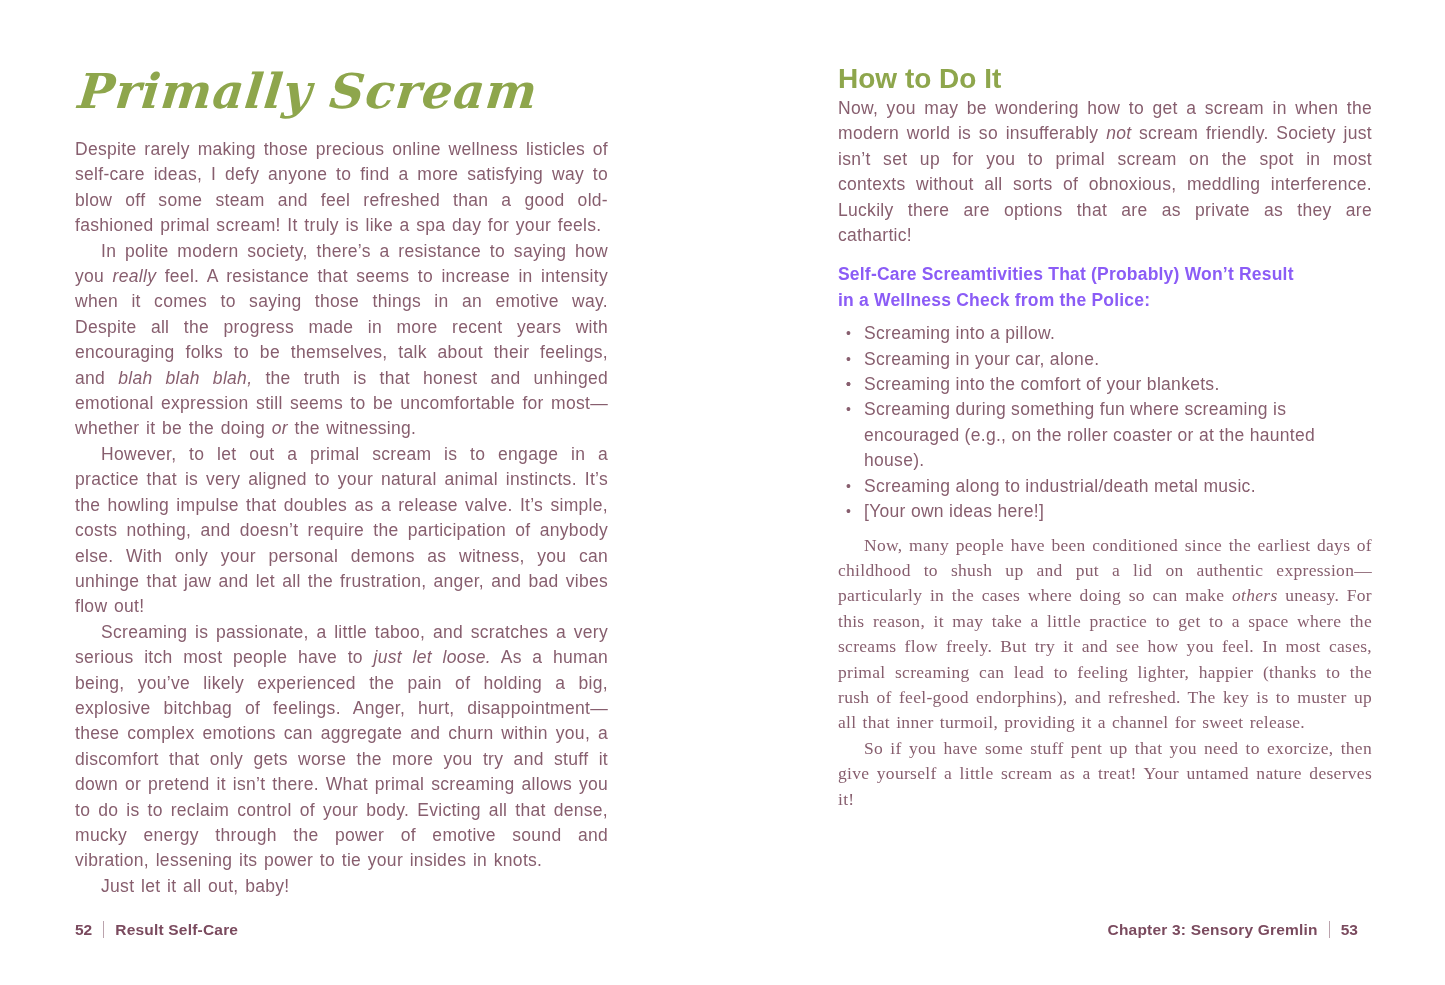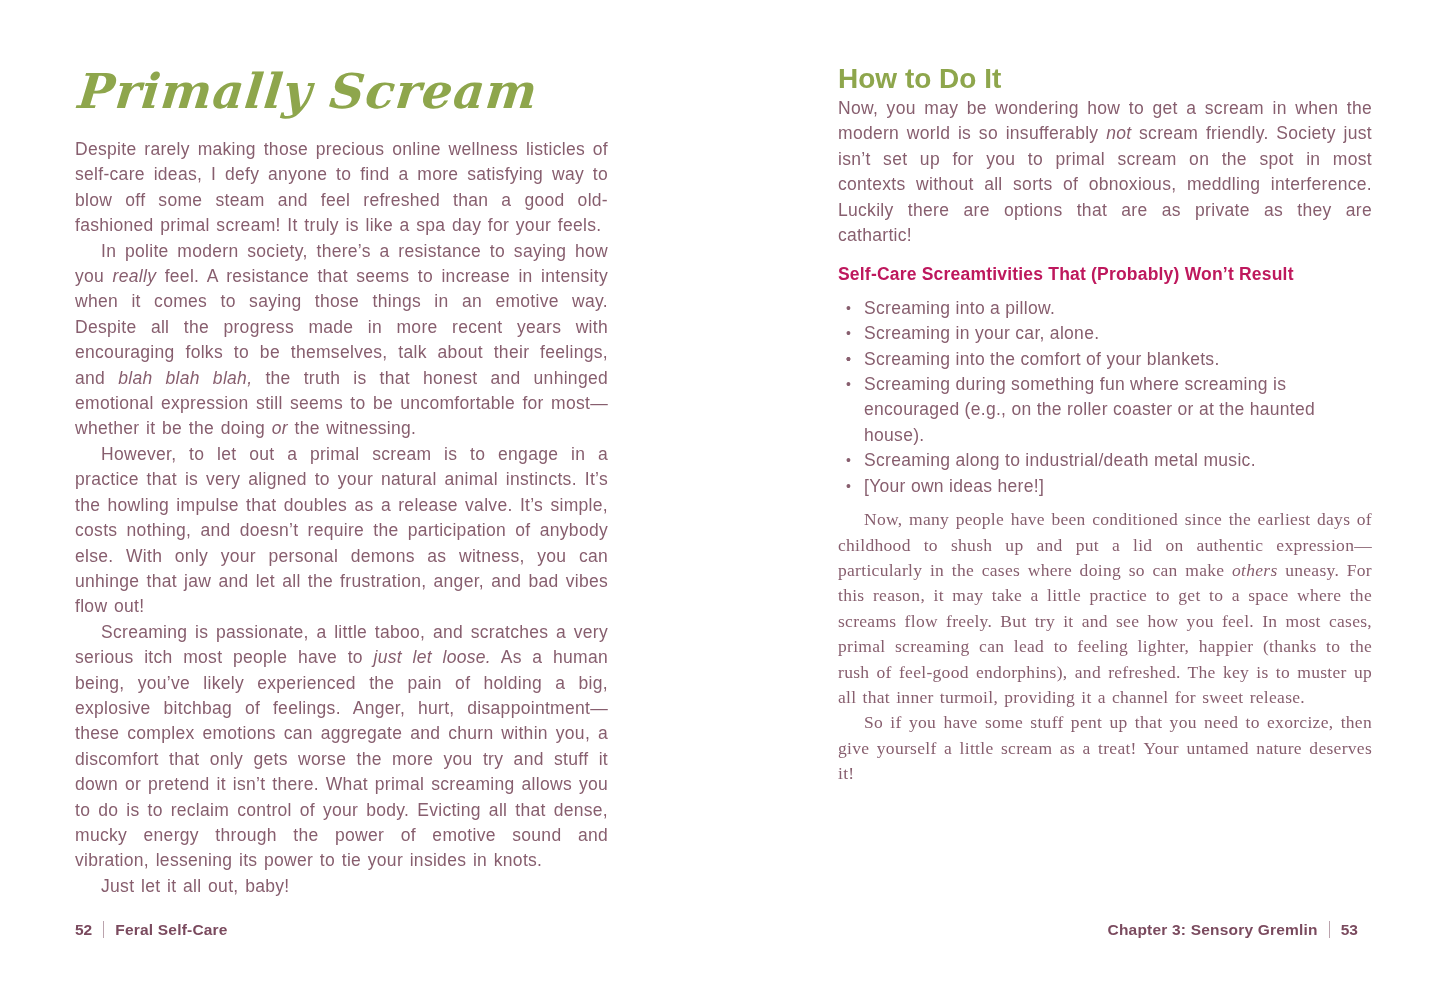--- a/index.html
+++ b/index.html
@@ -53,21 +53,21 @@
     font-size: 28px;
     line-height: 26px;
     font-weight: bold;
     color: #8ea64c;
   }
   .list-heading {
     margin: 14px 0 8px 0;
     font-size: 17.5px;
     line-height: 25.4px;
     font-weight: bold;
-    color: #be185d;
+    color: #8b5cf6;
     letter-spacing: 0.2px;
   }
   .bullet-list { margin: 0; }
   .bullet-row {
     position: relative;
     padding-left: 26px;
     font-size: 17.5px;
     line-height: 25.4px;
     letter-spacing: 0.3px;
     color: #875e6e;
@@ -114,39 +114,40 @@
         <p class="para indent"><span>Just let it all out, baby!</span></p>
       </div>
   </div>
 
   <div class="page-right">
     <h2 class="section-heading">How to Do It</h2>
     <p class="para" id="right-intro"><span>Now, you may be wondering how to get a scream in when the modern world is so insufferably </span><em>not</em><span> scream friendly. Society just isn’t set up for you to primal scream on the spot in most contexts without all sorts of obnoxious, meddling interference. Luckily there are options that are as private as they are cathartic!</span></p>
 
     <div class="list-heading">
       <div>Self-Care Screamtivities That (Probably) Won’t Result</div>
+      <div>in a Wellness Check from the Police:</div>
     </div>
 
     <div class="bullet-list" id="right-bullets">
         <div class="bullet-row"><span class="bullet-dot">•</span><span>Screaming into a pillow.</span></div>
         <div class="bullet-row"><span class="bullet-dot">•</span><span>Screaming in your car, alone.</span></div>
         <div class="bullet-row"><span class="bullet-dot">•</span></div>
         <div class="bullet-row"><span class="bullet-dot">•</span><span>Screaming into the comfort of your blankets.</span></div>
         <div class="bullet-row"><span class="bullet-dot">•</span><span>Screaming during something fun where screaming is encouraged (e.g., on the roller coaster or at the haunted house).</span></div>
         <div class="bullet-row"><span class="bullet-dot">•</span><span>Screaming along to industrial/death metal music.</span></div>
         <div class="bullet-row"><span class="bullet-dot">•</span><span>[Your own ideas here!]</span></div>
       </div>
 
     <div id="right-paras" class="after-list">
         <p class="para indent"><span>Now, many people have been conditioned since the earliest days of childhood to shush up and put a lid on authentic expression—particularly in the cases where doing so can make </span><em>others</em><span> uneasy. For this reason, it may take a little practice to get to a space where the screams flow freely. But try it and see how you feel. In most cases, primal screaming can lead to feeling lighter, happier (thanks to the rush of feel-good endorphins), and refreshed. The key is to muster up all that inner turmoil, providing it a channel for sweet release.</span></p>
         <p class="para indent"><span>So if you have some stuff pent up that you need to exorcize, then give yourself a little scream as a treat! Your untamed nature deserves it!</span></p>
       </div>
   </div>
 
   <div class="footer footer-left">
-    <span class="page-num">52</span><span class="fdiv"></span><span class="footer-label">Feral Self-Care</span>
+    <span class="page-num">52</span><span class="fdiv"></span><span class="footer-label">Result Self-Care</span>
   </div>
 
   <div class="footer footer-right">
     <span class="footer-label">Chapter 3: Sensory Gremlin</span><span class="fdiv"></span><span class="page-num">53</span>
   </div>
 
 </div>
 
 </body></html>

